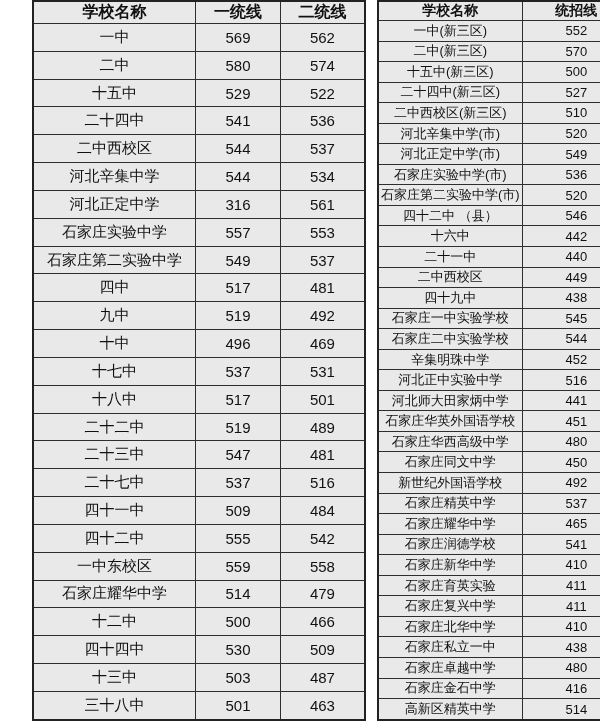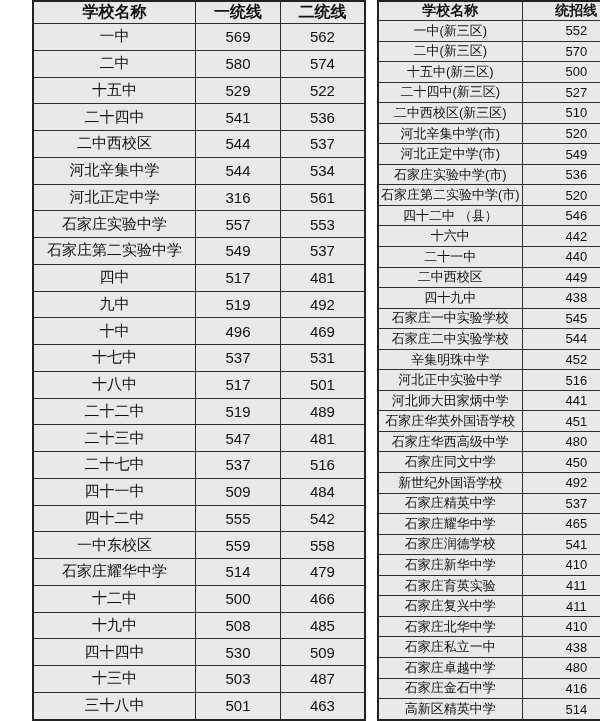--- a/index.html
+++ b/index.html
@@ -172,25 +172,20 @@
           <td>石家庄耀华中学</td>
           <td>514</td>
           <td>479</td>
         </tr>
         <tr>
           <td>十二中</td>
           <td>500</td>
           <td>466</td>
         </tr>
         <tr>
-          <td>十九中</td>
-          <td>508</td>
-          <td>485</td>
-        </tr>
-        <tr>
           <td>四十四中</td>
           <td>530</td>
           <td>509</td>
         </tr>
         <tr>
           <td>十三中</td>
           <td>503</td>
           <td>487</td>
         </tr>
         <tr>

